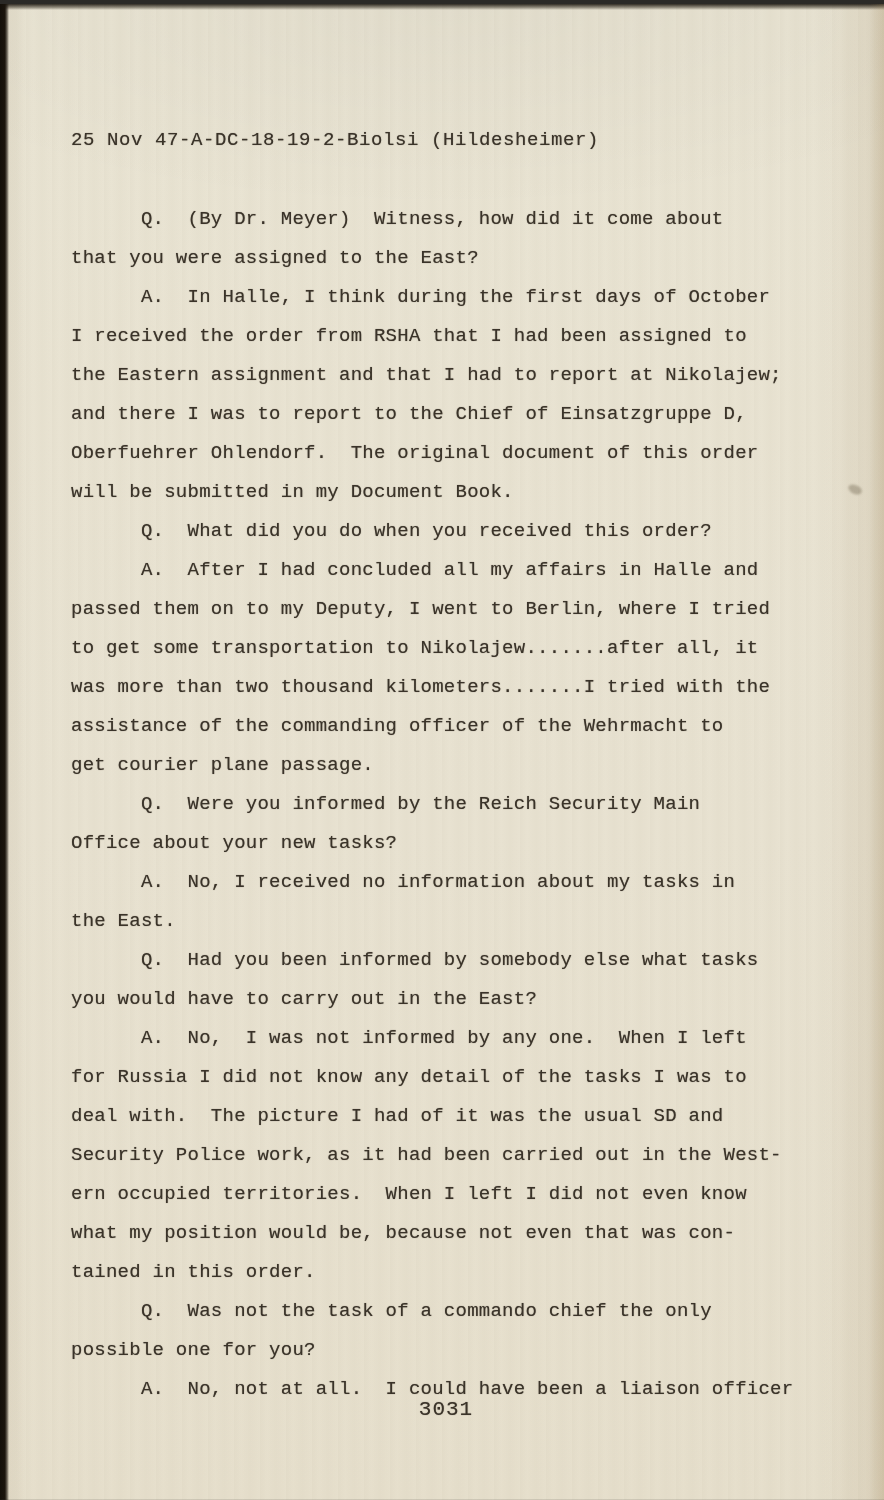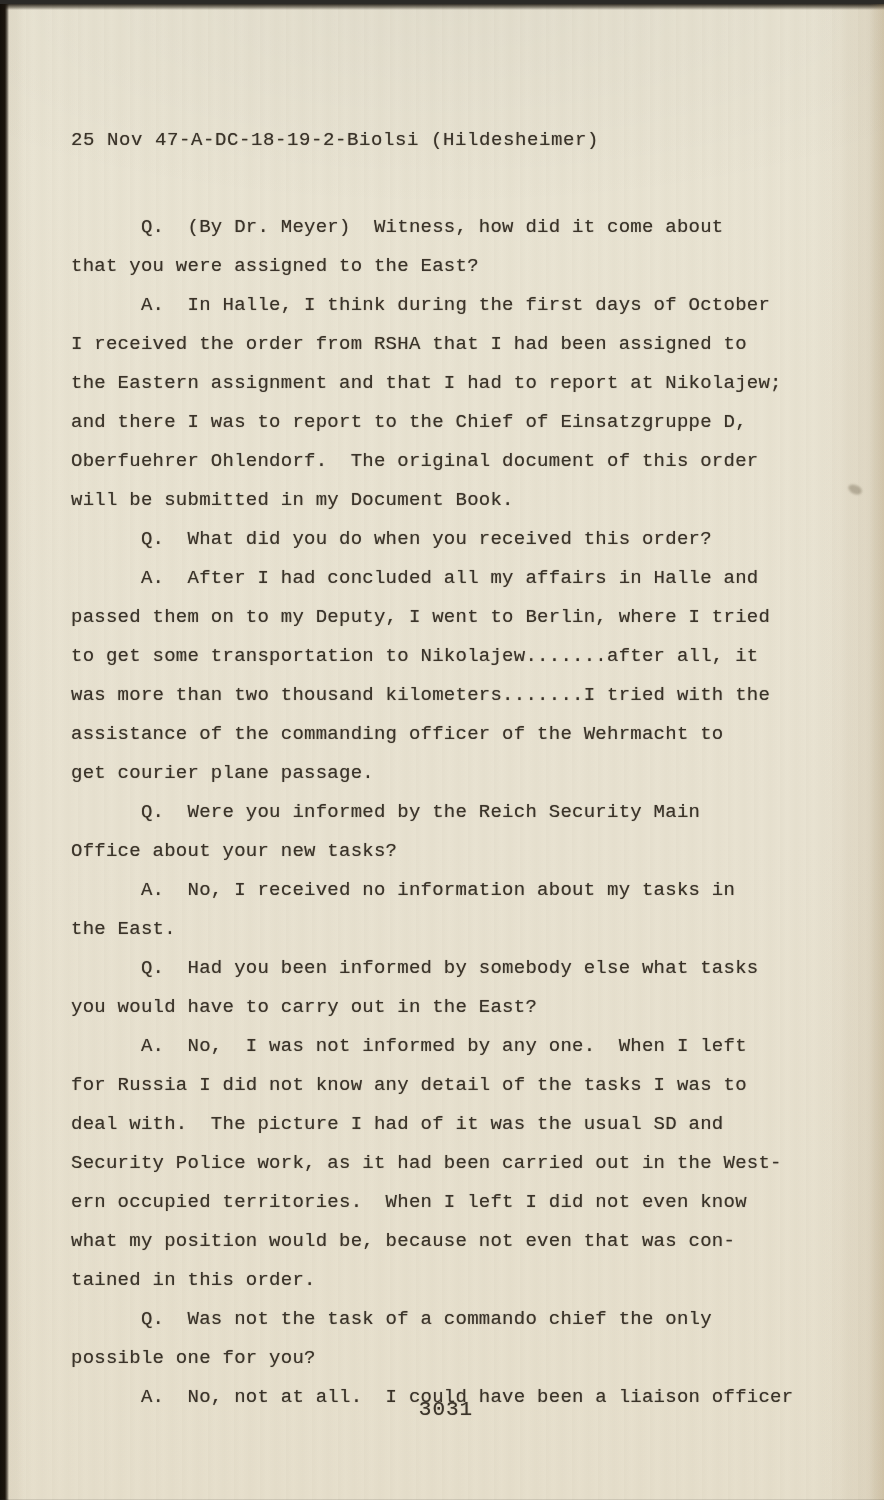--- a/index.html
+++ b/index.html
@@ -46,21 +46,21 @@
     position: absolute;
     left: 71px;
     top: 76px;
     font-size: 19px;
     line-height: 24px;
     letter-spacing: 0.6px;
   }
   .body-lines {
     position: absolute;
     left: 71px;
-    top: 204px;
+    top: 196px;
     width: 760px;
     font-size: 19px;
     line-height: 39px;
     letter-spacing: 0.25px;
   }
   .page-number {
     position: absolute;
     left: 4px;
     top: 1394px;
     width: 884px;

